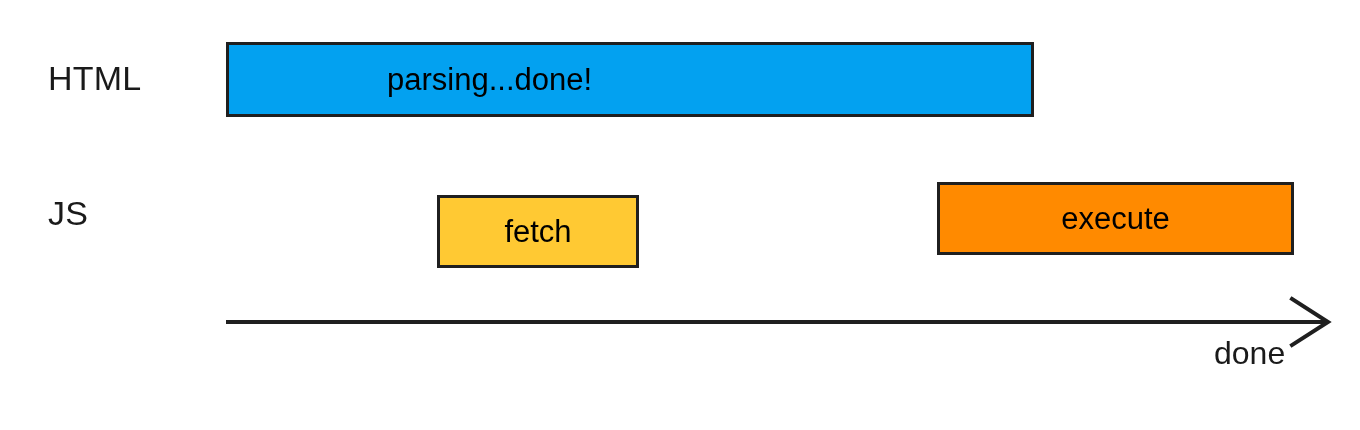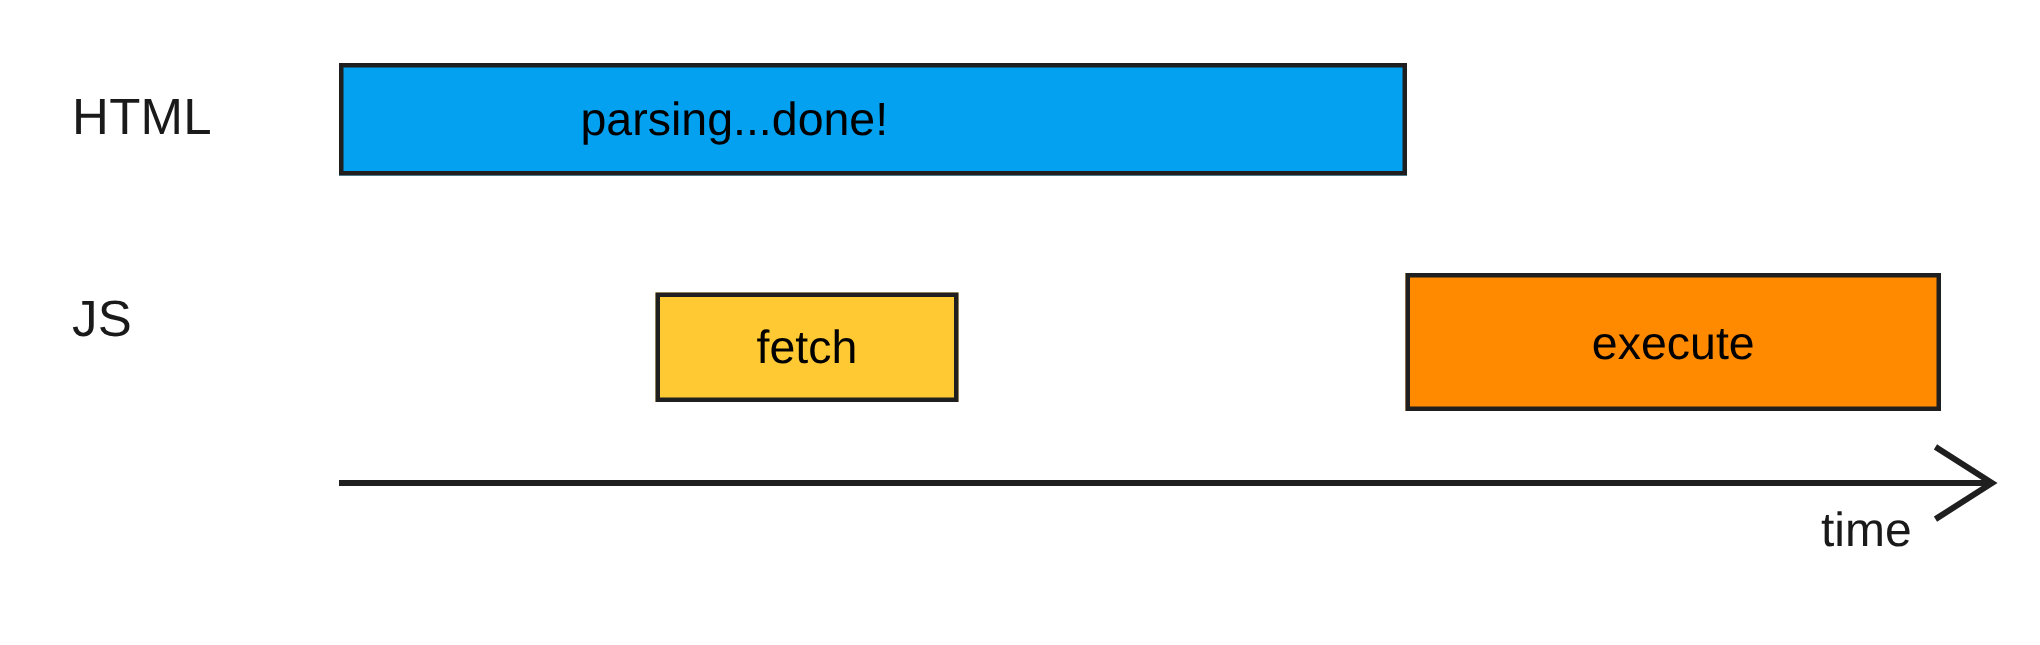--- a/index.html
+++ b/index.html
@@ -58,21 +58,21 @@
     font-weight: 400;
     color: #000000;
     white-space: nowrap;
     line-height: 1;
   }
 
   
   #bar-html-parsing {
     left: 226px;
     top: 42px;
-    width: 712px;
+    width: 808px;
     height: 75px;
     background: #03A1F0;
     justify-content: flex-start;
   }
   #bar-html-parsing .parsing-label {
     margin-left: 158px;
   }
   #bar-html-parsing .done-label {
   }
 
@@ -85,21 +85,21 @@
     background: #FFC933;
     justify-content: center;
     margin-top: 12px;
   }
 
   
   #bar-js-execute {
     left: 937px;
     top: 182px;
     width: 357px;
-    height: 92px;
+    height: 73px;
     background: #FF8A00;
     justify-content: center;
   }
 
   
   #time-axis-line {
     position: absolute;
     left: 226px;
     top: 320px;
     width: 1100px;
@@ -146,15 +146,15 @@
   </div>
 
   <div id="time-axis-line"></div>
 
   <div id="time-axis-arrowhead">
     <svg width="44" height="52" viewBox="0 0 44 52" xmlns="http://www.w3.org/2000/svg">
       <polyline points="4,3 40,26 4,49" fill="none" stroke="#1f1f1f" stroke-width="4" stroke-linecap="square" stroke-linejoin="miter"></polyline>
     </svg>
   </div>
 
-  <div id="time-axis-label">time</div>
+  <div id="time-axis-label">done</div>
 
 </div>
 
 </body></html>

